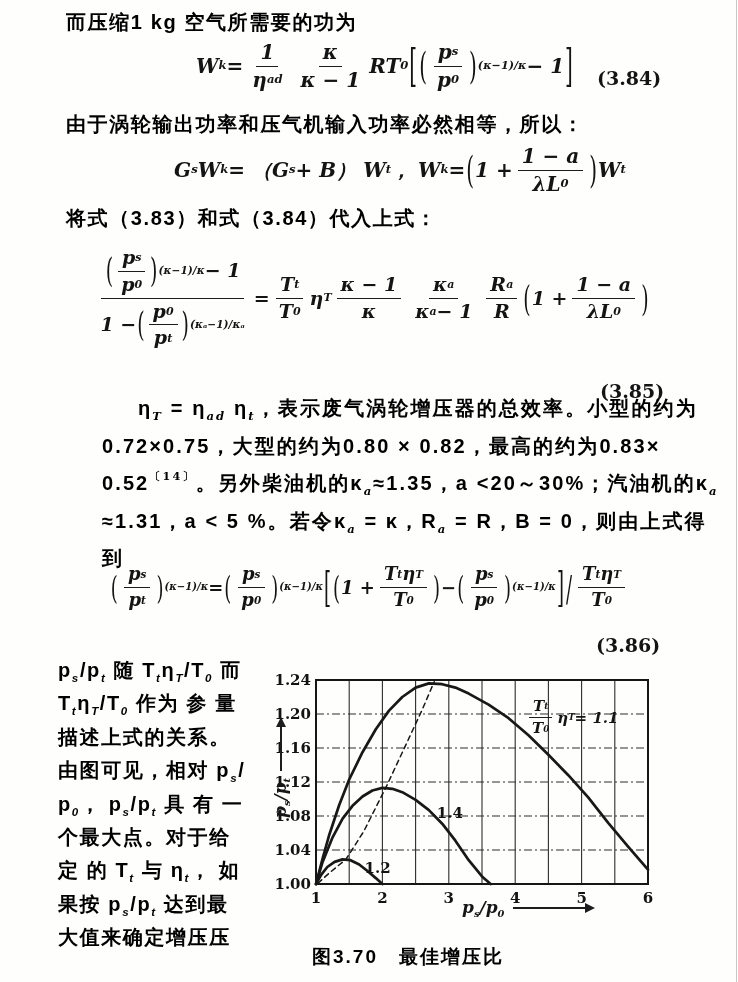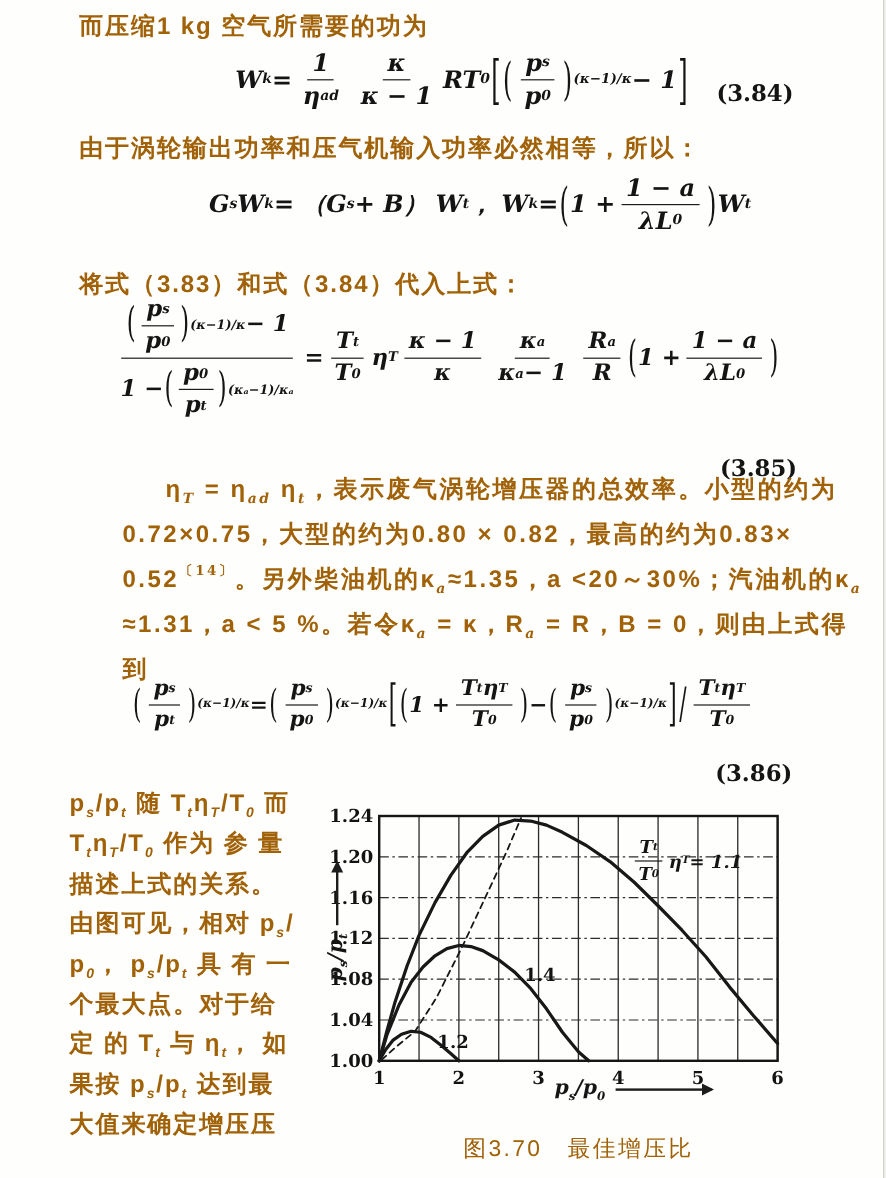--- a/index.html
+++ b/index.html
@@ -1,18 +1,18 @@
 <!DOCTYPE html>
 <html><head>
 <meta charset="utf-8">
 <style>
   html,body{margin:0;padding:0;background:#e8e8e4;}
   .page{position:relative;width:738px;height:982px;background:#fefefd;overflow:hidden;
         color:#151515;}
-  .cn{font-family:"Liberation Sans","DejaVu Sans",sans-serif;font-weight:600;color:#a16207;}
+  .cn{font-family:"Liberation Sans","DejaVu Sans",sans-serif;font-weight:600;color:#000000;}
   .txtline{position:absolute;white-space:nowrap;font-size:20px;letter-spacing:1.6px;line-height:26px;}
   .eq-row{position:absolute;display:flex;align-items:center;justify-content:center;
           font-family:"DejaVu Serif",serif;font-style:italic;font-weight:600;color:#141414;
           white-space:nowrap;}
   .eq-tag{position:absolute;font-family:"DejaVu Serif",serif;font-weight:600;font-size:19px;color:#141414;margin-top:14px;}
   
   .frac{display:inline-flex;flex-direction:column;align-items:center;vertical-align:middle;
         margin:0 5px;line-height:1.15;text-align:center;}
   .frac>.num{padding:0 4px 2px;border-bottom:1.7px solid #1c1c1c;display:inline-flex;align-items:center;justify-content:center;}
   .frac>.den{padding:2px 4px 0;display:inline-flex;align-items:center;justify-content:center;}
@@ -38,22 +38,22 @@
   .xlabel{position:absolute;left:462px;top:897px;font-family:"DejaVu Serif",serif;font-style:italic;
           font-weight:600;font-size:17px;display:flex;align-items:center;gap:9px;white-space:nowrap;}
   .arrow{display:inline-block;height:2px;background:#1d1d1d;position:relative;}
   .arrow-y{width:52px;}
   .arrow-x{width:80px;}
   .arrow::after{content:"";position:absolute;right:-2px;top:-4.5px;width:0;height:0;
                 border-left:10px solid #1d1d1d;border-top:5px solid transparent;border-bottom:5px solid transparent;}
   .label16{position:absolute;left:528px;top:698px;font-family:"DejaVu Serif",serif;font-style:italic;
            font-weight:600;font-size:15px;display:flex;align-items:center;white-space:nowrap;}
   .label16 .frac{margin:0 4px 0 0;}
-  .fig-caption{position:absolute;left:312px;top:944px;width:340px;text-align:center;
-               font-size:19px;letter-spacing:2px;font-weight:400;}
+  .fig-caption{position:absolute;left:312px;top:944px;width:340px;text-align:left;
+               font-size:19px;letter-spacing:2px;font-weight:700;}
   .page-edge{position:absolute;right:1px;top:0;width:1px;height:982px;background:#c8c8c2;}
 </style>
 </head>
 <body>
 
 <div class="page">
 
   <div class="txtline cn" style="left:66px;top:9px;"><span>而压缩1 kg 空气所需要的功为</span></div>
 
   <div class="eq-row" style="left:150px;top:34px;width:470px;height:64px;font-size:20px;">
@@ -121,21 +121,21 @@
         <span class="den">
           <span>λL</span>
           <sub class="tok-sub">0</sub>
         </span>
       </span>
       <span class="big" style="transform: scaleY(1.9);">)</span>
       <span>W</span>
       <sub class="tok-sub">t</sub>
     </div>
 
-  <div class="txtline cn" style="left:66px;top:224px;"><span>将式（3.83）和式（3.84）代入上式：</span></div>
+  <div class="txtline cn" style="left:66px;top:205px;"><span>将式（3.83）和式（3.84）代入上式：</span></div>
 
   <div class="eq-row" style="left:58px;top:244px;width:625px;height:108px;font-size:19px;">
       <span class="frac">
         <span class="num">
           <span class="big" style="transform: scaleY(1.8);">(</span>
           <span class="frac">
             <span class="num">
               <span>p</span>
               <sub class="tok-sub">s</sub>
             </span>

